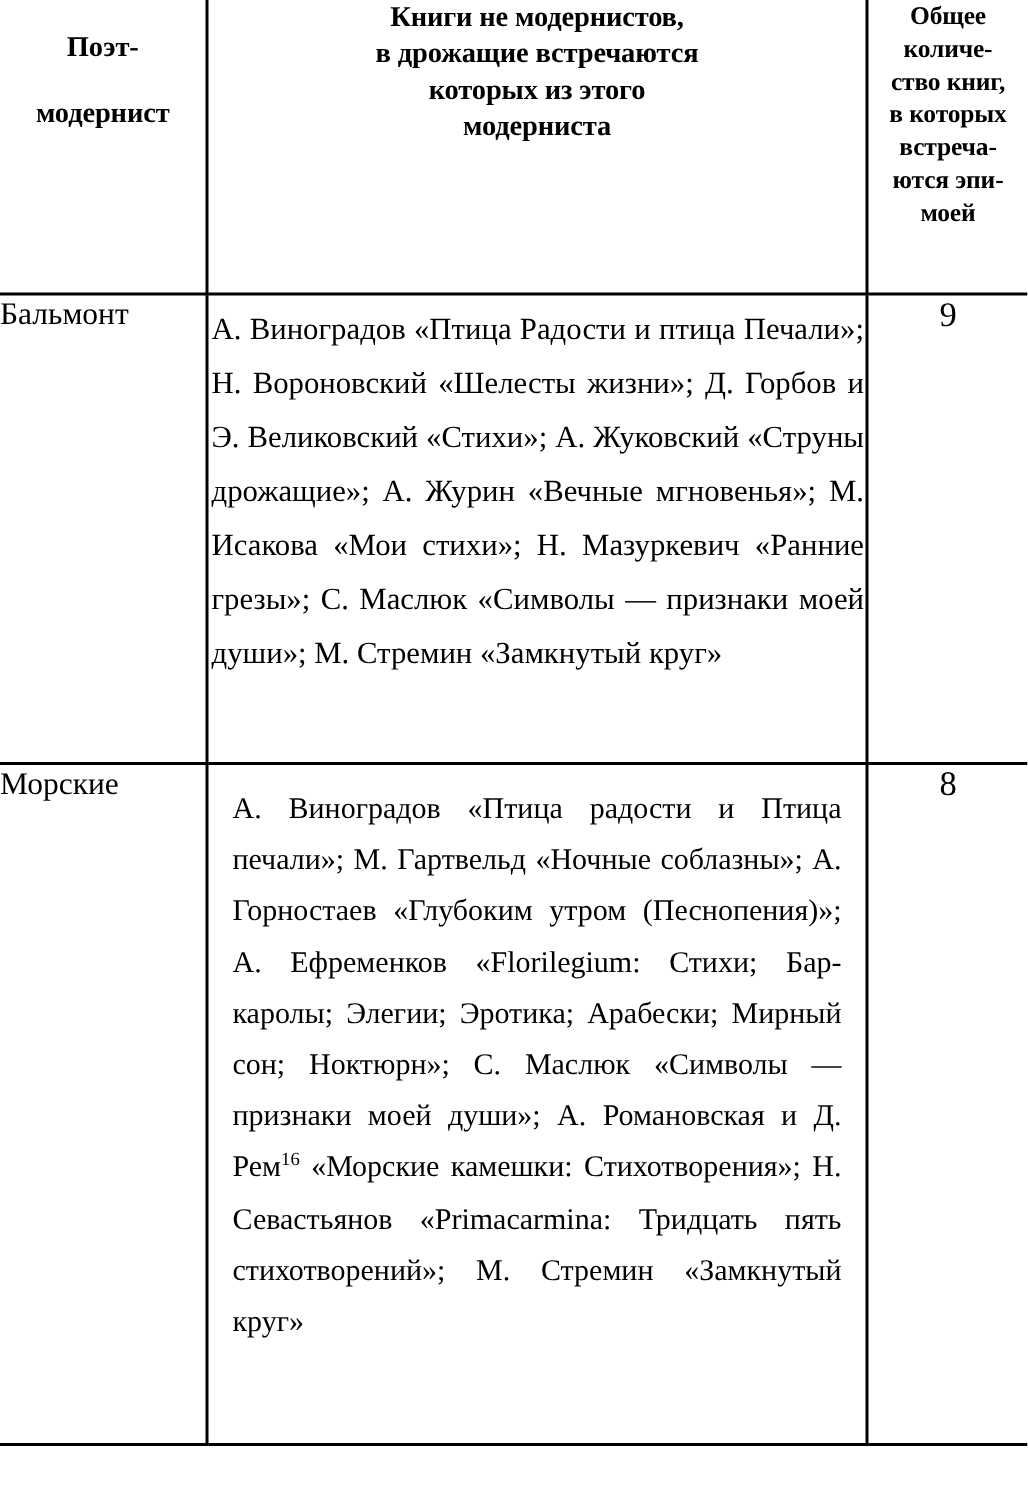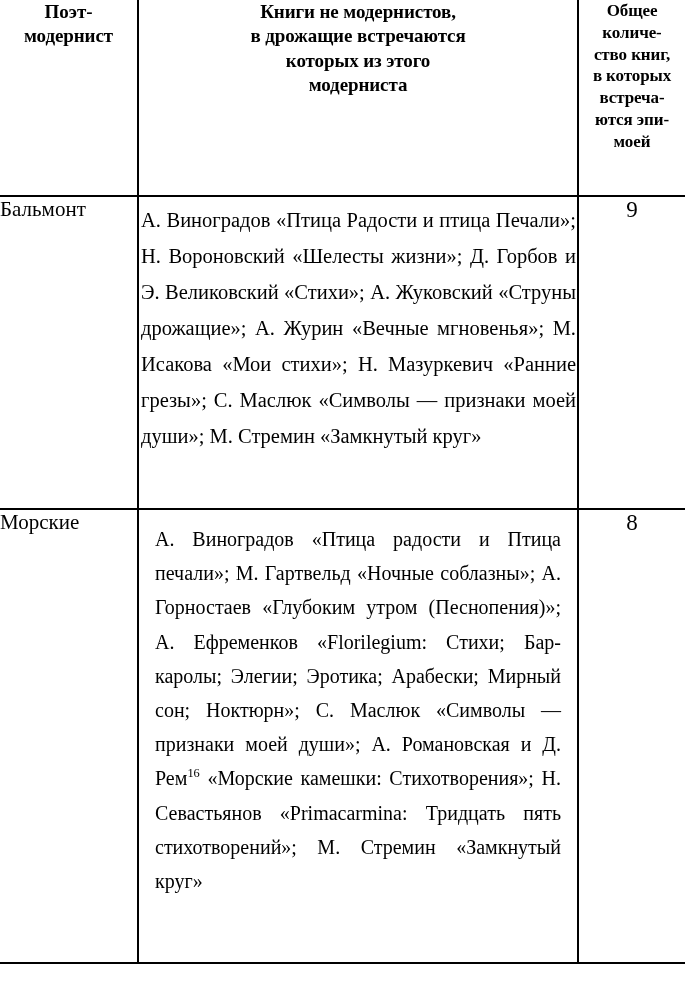--- a/index.html
+++ b/index.html
@@ -51,21 +51,21 @@
     text-align: center;
     vertical-align: top;
     line-height: 1.28;
     letter-spacing: -0.1px;
   }
   .th-poet  { font-size: 19px; padding: 8px 4px 6px; }
   .th-books { font-size: 19px; padding: 8px 10px 6px; }
   .th-count { font-size: 17px; padding: 8px 3px 6px; }
 
   .th-books .hline { display: block; }
-  .th-poet  .hline { display: block; }
+  .th-poet  .hline { display: block; margin-top: 20px; }
   .th-count .hline { display: block; font-family: Liberation Serif, serif; }
 
   thead tr { height: 196px; }
 
   
   .poet-cell {
     font-size: 21px;
     text-align: left;
     padding: 12px 4px 4px 6px;
     line-height: 1.2;

